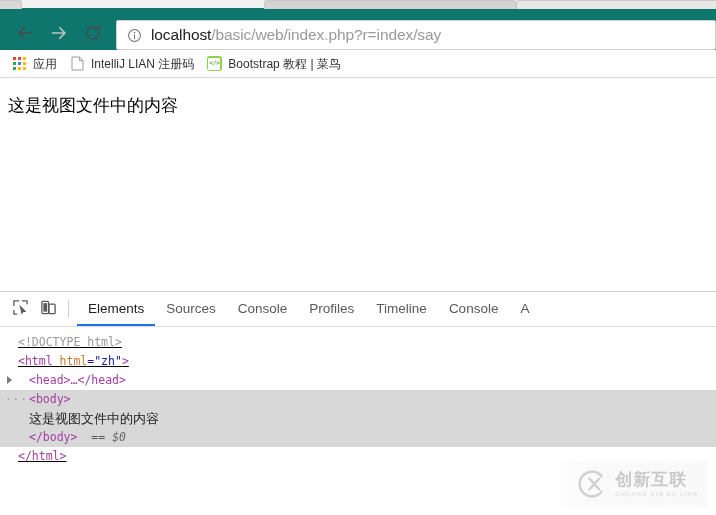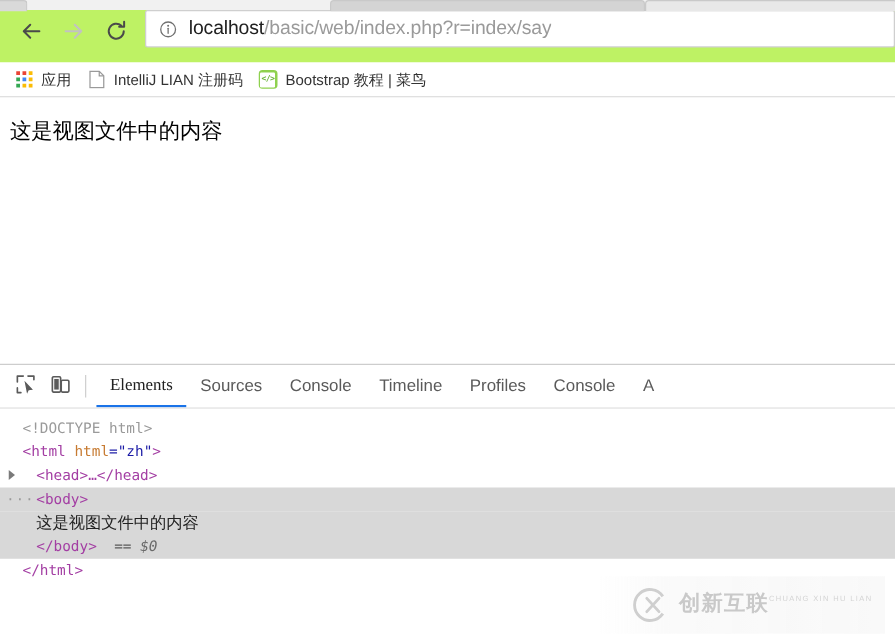--- a/index.html
+++ b/index.html
@@ -38,23 +38,23 @@
     border-right: 1px solid #c9c9c9;
     border-top: 1px solid #c9c9c9;
     border-radius: 3px 3px 0 0;
   }
   .tabstrip .tab-ghost.t1 { left: 264px; width: 250px; background:#d4d4d4; }
   .tabstrip .tab-ghost.t2 { left: 516px; width: 200px; background:#e8e8e8; }
   .tabstrip .tab-ghost.t0 { left: -20px; width: 40px; background:#d9d9d9; }
 
   .toolbar {
     height: 42px;
-    background: #bef264;
-    display: flex;
-    align-items: flex-start;
+    background: #0f766e;
+    display: flex;
+    align-items: flex-end;
     padding: 0 0 0 8px;
     box-sizing: border-box;
   }
 
   .navbtn {
     width: 34px;
     height: 34px;
     display: flex;
     align-items: center;
     justify-content: center;
@@ -258,21 +258,20 @@
     border-bottom: 2px solid transparent;
     white-space: nowrap;
     flex: 0 0 auto;
     background: transparent;
     border-top: 0; border-left: 0; border-right: 0;
     font-family: "Liberation Sans", sans-serif;
   }
   .dt-tab.active {
     color: #212121;
     border-bottom: 2px solid #1a73e8;
-    font-family: Liberation Serif, serif;
   }
 
   .dt-tree {
     flex: 1 1 auto;
     overflow: hidden;
     background: #ffffff;
     font-family: "DejaVu Sans Mono", "Liberation Mono", monospace;
     font-size: 11.5px;
     line-height: 19px;
     padding-top: 6px;
@@ -280,21 +279,21 @@
   }
   .node {
     padding-left: 18px;
     white-space: nowrap;
     position: relative;
     height: 19px;
   }
   .node.sel {
     background: #d8d8d8;
   }
-  .node-indent-1 { padding-left: 18px; }
+  .node-indent-1 { padding-left: 18px; text-decoration: underline; }
   .node-indent-2 { padding-left: 29px; }
 
   .doctype { color: #9a9a9a; }
   .tagp { color: #a33ea3; }
   .attr-name { color: #c77b32; }
   .attr-val { color: #1a1aa6; }
   .txtnode { color: #222222; font-family: "DejaVu Sans", sans-serif; font-size: 13px; }
   .eq0 { color: #6a6a6a; font-style: italic; }
   .eqs { color: #5a5a5a; }
 
@@ -327,21 +326,21 @@
     opacity: 0.55;
     pointer-events: none;
     background: linear-gradient(90deg, rgba(255,255,255,0) 0%, rgba(245,245,245,0.9) 25%, rgba(243,243,243,0.95) 100%);
     padding: 8px 10px 8px 28px;
   }
   .wm-logo {
     width: 30px; height: 30px;
     flex: 0 0 auto;
     margin-right: 7px;
   }
-  .wm-text { display: flex; flex-direction: row; justify-content: center; }
+  .wm-text { display: flex; flex-direction: column; justify-content: center; }
   .wm-cn {
     font-size: 17px;
     color: #9d9d9d;
     letter-spacing: 1px;
     font-family: "DejaVu Sans", sans-serif;
     line-height: 1.05;
     font-weight: bold;
   }
   .wm-en {
     font-size: 6px;
@@ -463,22 +462,22 @@
             <rect x="3.6" y="4.4" width="3.8" height="9" fill="#5a5a5a"></rect>
           </svg>
         </span>
       </button>
       <span class="dt-sep"></span>
 
       <div class="dt-tabs">
         <button class="dt-tab active">Elements</button>
         <button class="dt-tab">Sources</button>
         <button class="dt-tab">Console</button>
+        <button class="dt-tab">Profiles</button>
         <button class="dt-tab">Timeline</button>
-        <button class="dt-tab">Profiles</button>
         <button class="dt-tab">Console</button>
         <button class="dt-tab">A</button>
       </div>
     </div>
 
     <div class="dt-tree">
 
       <div class="node node-indent-1">
         <span class="doctype">&lt;!DOCTYPE html&gt;</span>
       </div>

